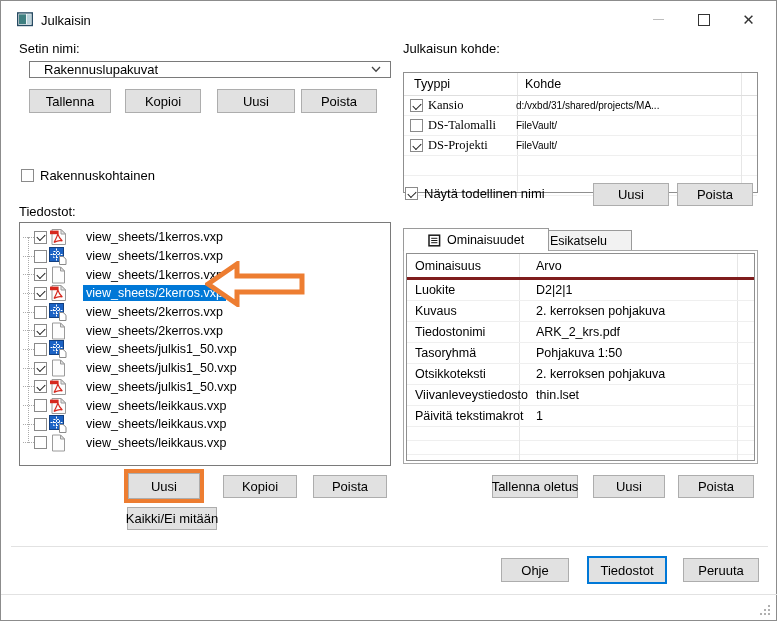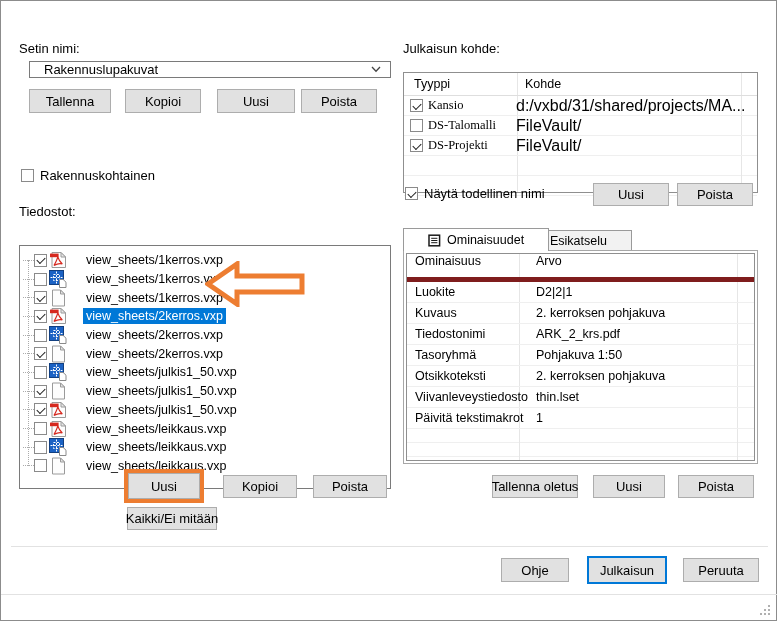--- a/index.html
+++ b/index.html
@@ -26,63 +26,82 @@
   .combo-chev{margin-right:9px;}
   
   .cb{width:13px;height:13px;border:1px solid #8a8a8a;background:#fff;display:inline-block;
     position:relative;box-sizing:border-box;flex:none;}
   .cb.checked::after{content:'';position:absolute;left:2px;top:2.5px;width:7px;height:4px;
     border-left:1.5px solid #1f1f1f;border-bottom:1.5px solid #1f1f1f;transform:rotate(-45deg);}
   .cb-row{position:absolute;display:flex;align-items:center;gap:6px;}
   .cb-row .lbl{font-size:13px;}
   
   .filelist{position:absolute;left:18px;top:221px;width:372px;height:244px;border:1px solid #7a7a7a;
-    background:#fff;padding-top:5px;box-sizing:border-box;overflow:hidden;margin-top:23px;}
+    background:#fff;padding-top:5px;box-sizing:border-box;overflow:hidden;}
   .tree-vline{position:absolute;left:8px;top:14px;height:206px;border-left:1px dotted #ababab;width:0;}
   .frow{height:18.7px;display:flex;align-items:center;padding-left:3px;position:relative;}
   .dots{width:11px;height:0;border-top:1px dotted #ababab;flex:none;}
   .fic{width:18px;height:18px;margin-left:2px;flex:none;display:flex;align-items:center;justify-content:center;}
   .fname{margin-left:16px;font-size:12.5px;white-space:pre;padding:1px 3px;}
   .fname.sel{background:#0078d7;color:#fff;}
   
   .ttable{position:absolute;left:402px;top:58px;width:353px;height:119px;border:1px solid #8f8f8f;background:#fff;margin-top:13px;}
   .vline{position:absolute;top:0;bottom:0;width:1px;background:#e6e6e6;}
   .thead{height:22px;display:flex;align-items:center;border-bottom:1px solid #dedede;position:relative;}
   .th1{width:103px;padding-left:10px;font-size:12.5px;}
   .th2{padding-left:8px;font-size:12.5px;}
   .trow{height:19px;display:flex;align-items:center;padding-left:6px;border-bottom:1px solid #efefef;position:relative;}
   .ttype{width:88px;font-size:12.5px;margin-left:5px;white-space:nowrap;font-family:Liberation Serif, serif;}
-  .tkohde{font-size:16px;white-space:nowrap;}
+  .tkohde{font-size:10px;white-space:nowrap;}
   .trow-filler{height:19px;border-bottom:1px solid #efefef;}
   
   .tab{position:absolute;display:flex;align-items:center;gap:6px;font-size:12.5px;padding:0 24px;box-sizing:border-box;}
   .tab-active{left:402px;top:227px;height:23px;background:#fff;border:1px solid #9a9a9a;border-bottom:none;z-index:3;}
   .tab-inactive{left:503px;top:229px;height:21px;background:#f2f2f2;border:1px solid #9a9a9a;border-bottom:none;z-index:1;}
   .ppanel{position:absolute;left:402px;top:249px;width:353px;height:212px;border:1px solid #a7a7a7;background:#fff;z-index:2;}
   .ptable{position:absolute;left:2px;top:2px;width:347px;height:206px;border:1px solid #8f8f8f;background:#fff;overflow:hidden;}
-  .phead{height:23px;display:flex;align-items:flex-start;border-bottom:5px solid #7f1d1d;position:relative;}
+  .phead{height:23px;display:flex;align-items:center;border-bottom:3px solid #7f1d1d;position:relative;}
   .ph1{width:112px;padding-left:8px;font-size:12.5px;}
   .ph2{padding-left:9px;font-size:12.5px;}
   .prow{height:20px;display:flex;align-items:center;border-bottom:1px solid #efefef;position:relative;}
   .pname{width:112px;padding-left:8px;font-size:12.5px;white-space:nowrap;}
   .pvalue{padding-left:9px;font-size:12.5px;white-space:nowrap;}
   .prow-filler{height:13px;border-bottom:1px solid #efefef;}
   
   .uusi-frame{position:absolute;left:123px;top:468px;width:80px;height:34px;border:4px solid #ED7D31;box-sizing:border-box;}
   .uusi-frame .btn{position:absolute;inset:0;width:100%;height:100%;border:1px solid #adadad;}
   
   .sep1{position:absolute;left:10px;top:545px;width:757px;height:0;border-top:1px solid #e2e2e2;}
   .sep2{position:absolute;left:0;top:593px;width:777px;height:0;border-top:1px solid #e2e2e2;}
   .grip{position:absolute;right:5px;bottom:4px;}
 </style>
 </head>
 <body>
 
 <div class="dialog">
 
+  <div class="titlebar">
+    <svg class="app-icon" width="16" height="15" viewBox="0 0 16 15">
+      <rect x="0.7" y="0.9" width="14.6" height="12.6" fill="#fff" stroke="#274b63" stroke-width="1.4"></rect>
+      <rect x="2" y="2.3" width="7" height="9.8" fill="#3e7f80"></rect>
+      <rect x="9.7" y="2.3" width="4.4" height="9.8" fill="#b9d2da"></rect>
+    </svg>
+    <span class="title-text">Julkaisin</span>
+    <div class="win-controls">
+      <div class="wbtn">
+          <span class="glyph-min"></span>
+        </div>
+      <div class="wbtn">
+          <span class="glyph-max"></span>
+        </div>
+      <div class="wbtn">
+          <span class="glyph-close">✕</span>
+        </div>
+    </div>
+  </div>
 
   <div class="abs lbl" style="left:18px;top:40px;">Setin nimi:</div>
   <div class="combo" style="left:28px;top:60px;width:362px;height:17px;padding-left:7px;">
     <span class="combo-text">Rakennuslupakuvat</span>
     <svg class="combo-chev" width="10" height="7" viewBox="0 0 10 7">
       <path d="M1 1 L5 5.2 L9 1" stroke="#444" stroke-width="1.3" fill="none"></path>
     </svg>
   </div>
   <div class="btn" style="left:28px;top:88px;width:82px;height:24px;">Tallenna</div>
   <div class="btn" style="left:124px;top:88px;width:76px;height:24px;">Kopioi</div>
@@ -372,21 +391,21 @@
       <div class="prow-filler"></div>
 
     </div>
   </div>
   <div class="btn" style="left:491px;top:474px;width:86px;height:23px;">Tallenna oletus</div>
   <div class="btn" style="left:592px;top:474px;width:72px;height:23px;">Uusi</div>
   <div class="btn" style="left:677px;top:474px;width:76px;height:23px;">Poista</div>
 
   <div class="sep1"></div>
   <div class="btn" style="left:500px;top:557px;width:68px;height:24px;">Ohje</div>
-  <div class="btn btn-default" style="left:586px;top:555px;width:80px;height:28px;">Julkaisun</div>
+  <div class="btn btn-default" style="left:586px;top:555px;width:80px;height:28px;">Tiedostot</div>
   <div class="btn" style="left:682px;top:557px;width:76px;height:24px;">Peruuta</div>
   <div class="sep2"></div>
   <svg class="grip" width="13" height="13" viewBox="0 0 13 13">
     <g fill="#b0b0b0">
       <rect x="10" y="2" width="2" height="2"></rect>
       <rect x="6" y="6" width="2" height="2"></rect>
         <rect x="10" y="6" width="2" height="2"></rect>
       <rect x="2" y="10" width="2" height="2"></rect>
         <rect x="6" y="10" width="2" height="2"></rect>
         <rect x="10" y="10" width="2" height="2"></rect>

